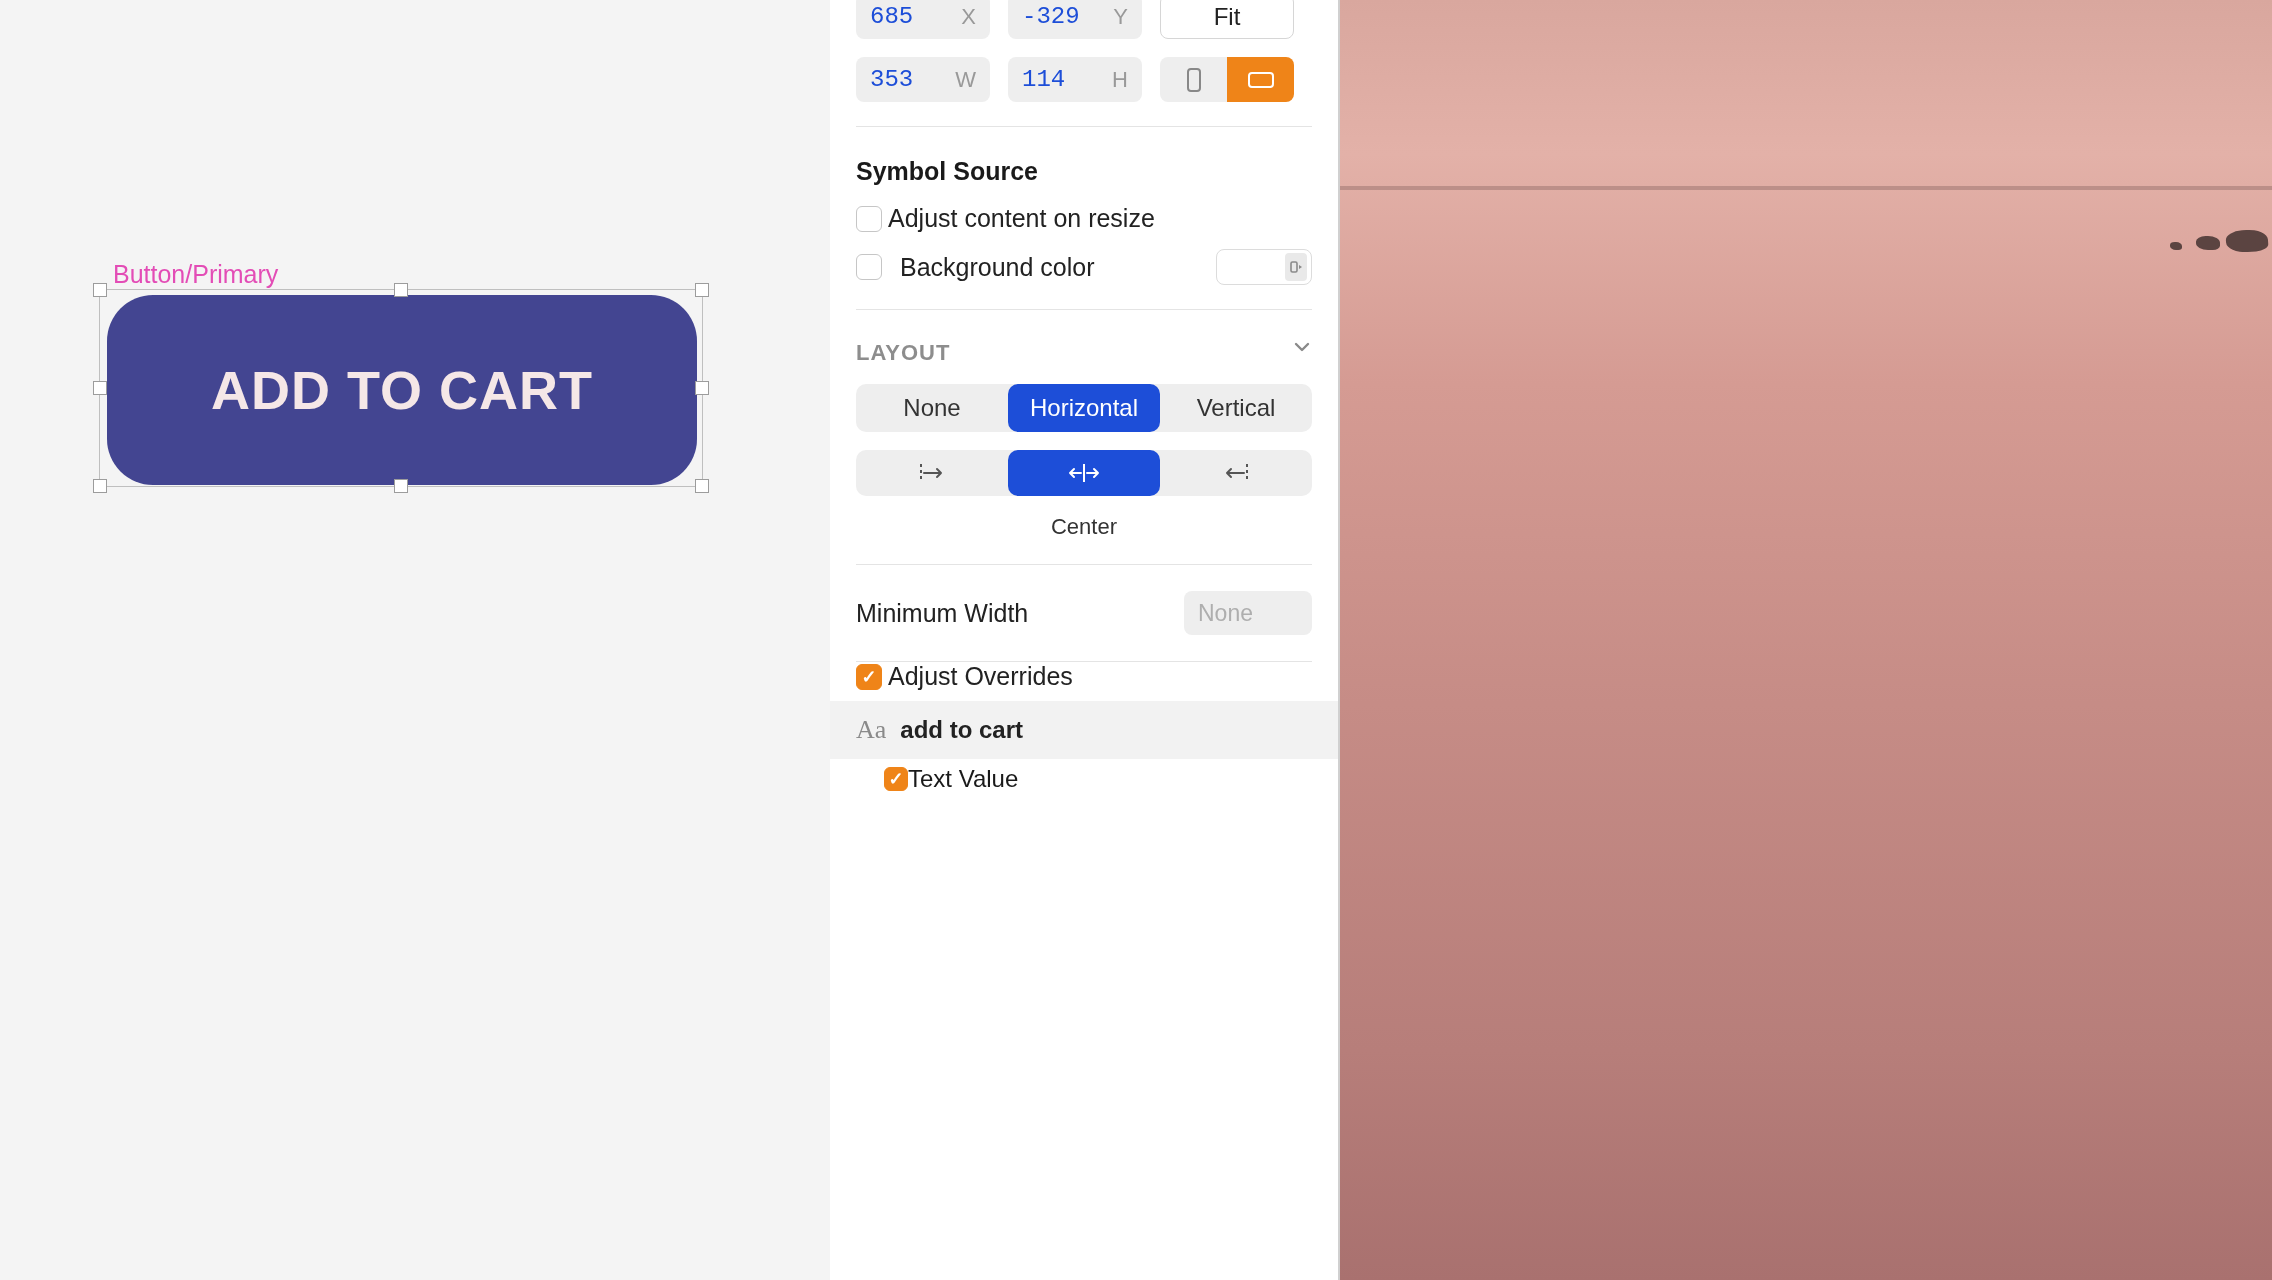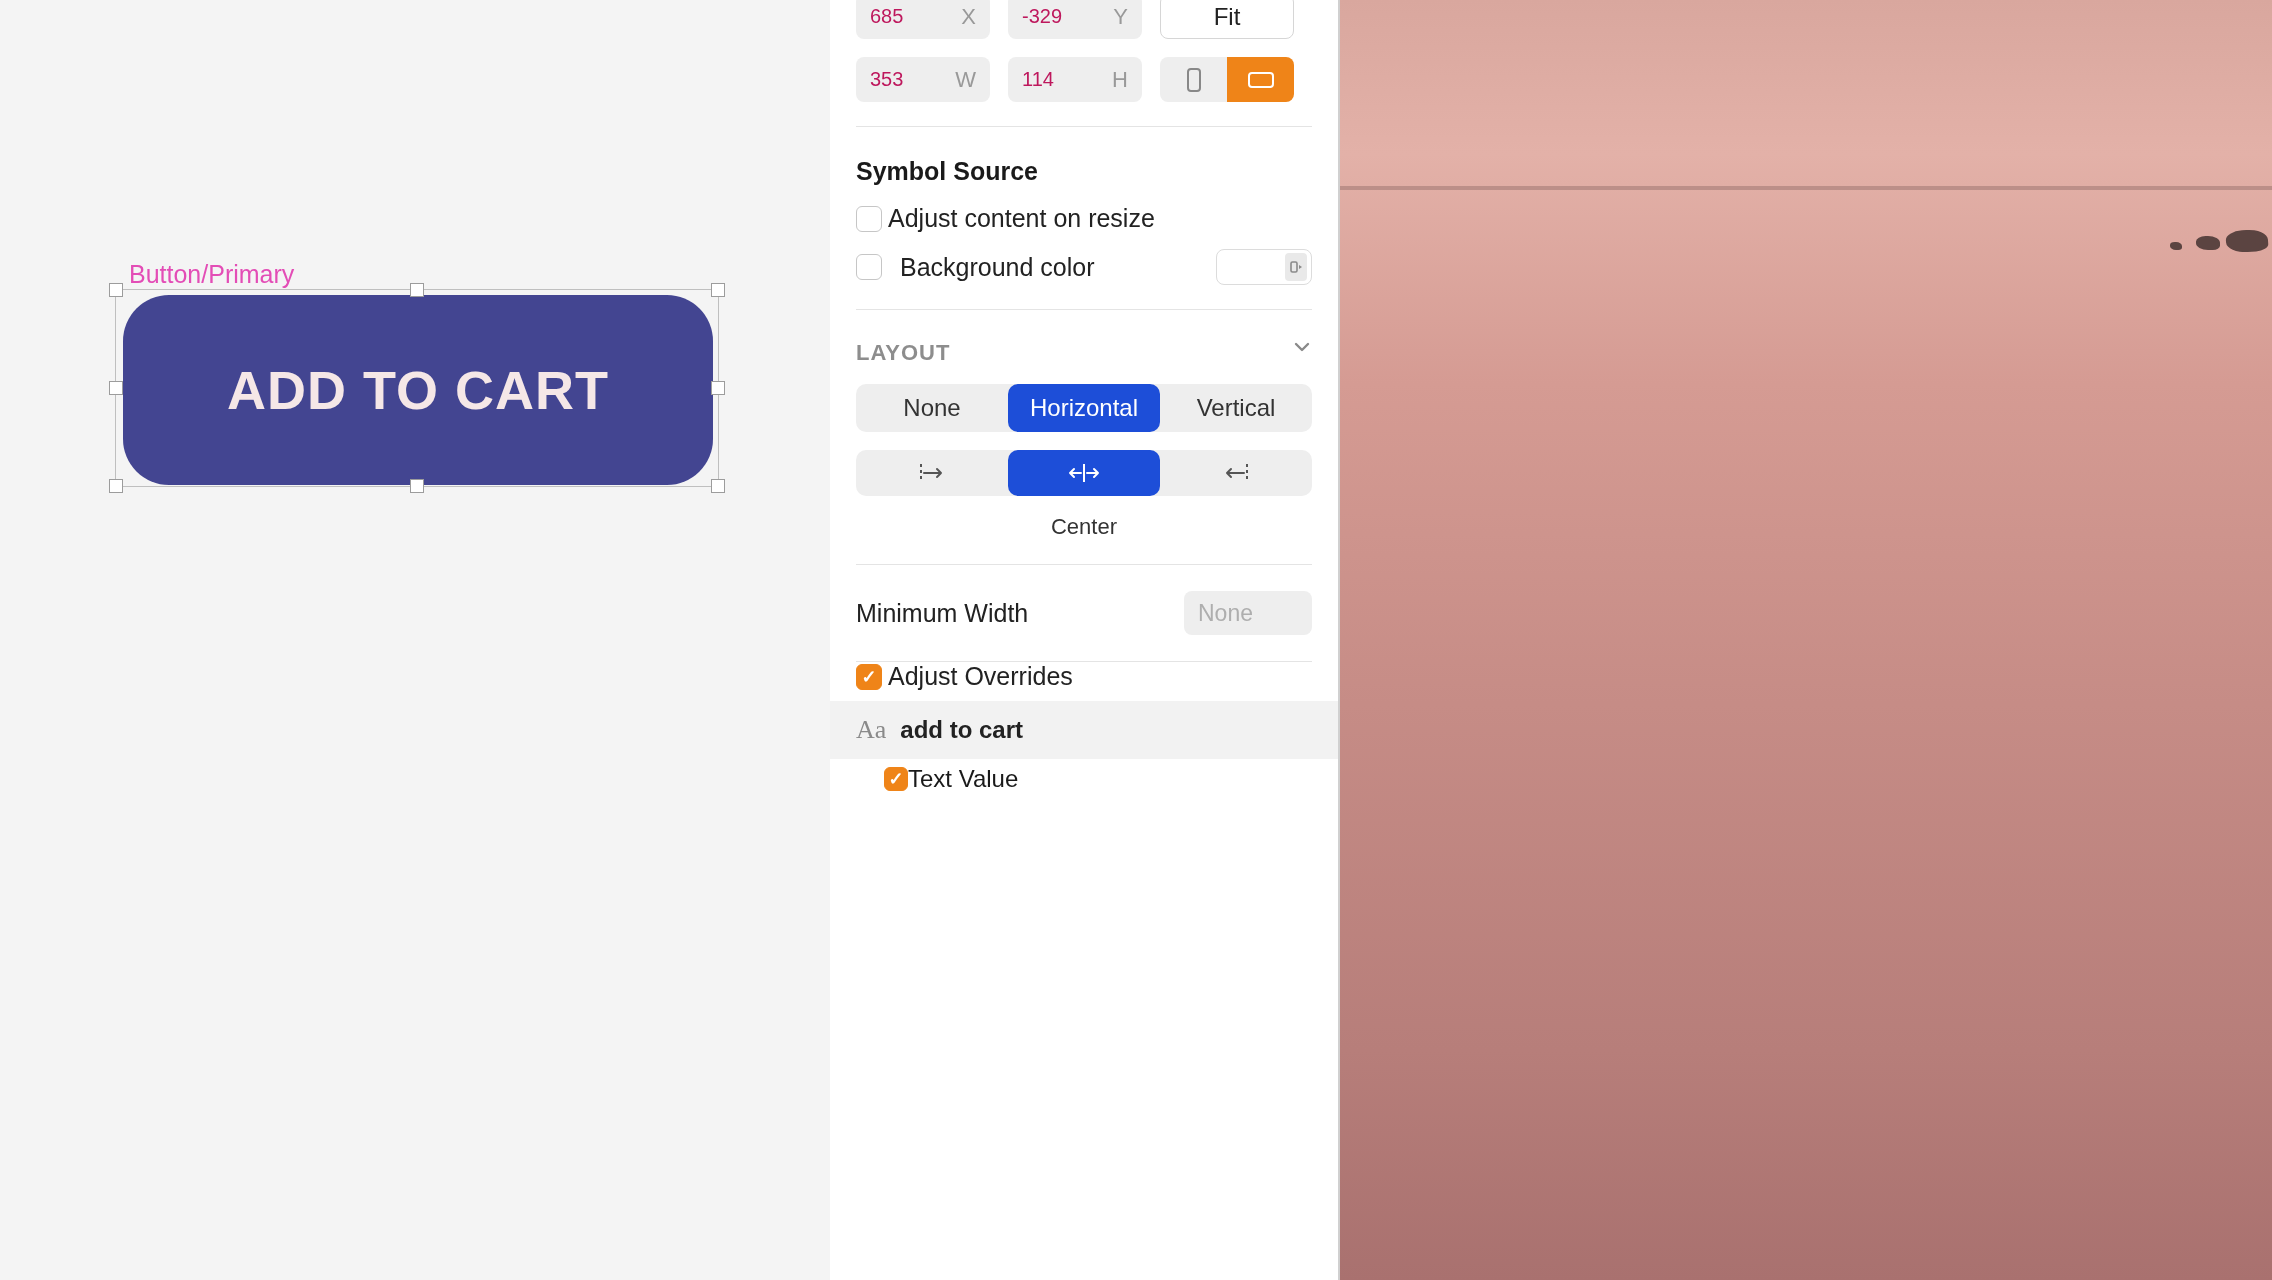--- a/index.html
+++ b/index.html
@@ -14,21 +14,21 @@
 
   .workspace {
     position: relative;
     width: 100%;
     height: 100%;
   }
 
   
   .canvas {
     position: absolute;
-    left: 16px;
+    left: 0;
     top: 0;
     width: 830px;
     height: 100%;
     background: #f4f4f4;
   }
 
   .artboard-label {
     position: absolute;
     left: 113px;
     top: 260px;
@@ -107,21 +107,21 @@
     width: 134px;
     height: 45px;
     background: #eeeeee;
     border-radius: 8px;
     border: none;
     display: flex;
     align-items: center;
     padding: 0 14px;
     justify-content: space-between;
   }
-  .dim-input .val { font-size: 20px; font-weight: 500; color: #be185d; }
+  .dim-input .val { font-size: 24px; font-weight: 500; color: #1d4ed8; font-family: Liberation Mono, monospace; }
   .dim-input .lab { font-size: 22px; color: #999; font-weight: 500; }
 
   .fit-btn {
     width: 134px;
     height: 45px;
     background: #fff;
     border: 1px solid #d6d6d6;
     border-radius: 8px;
     display: flex;
     align-items: center;

